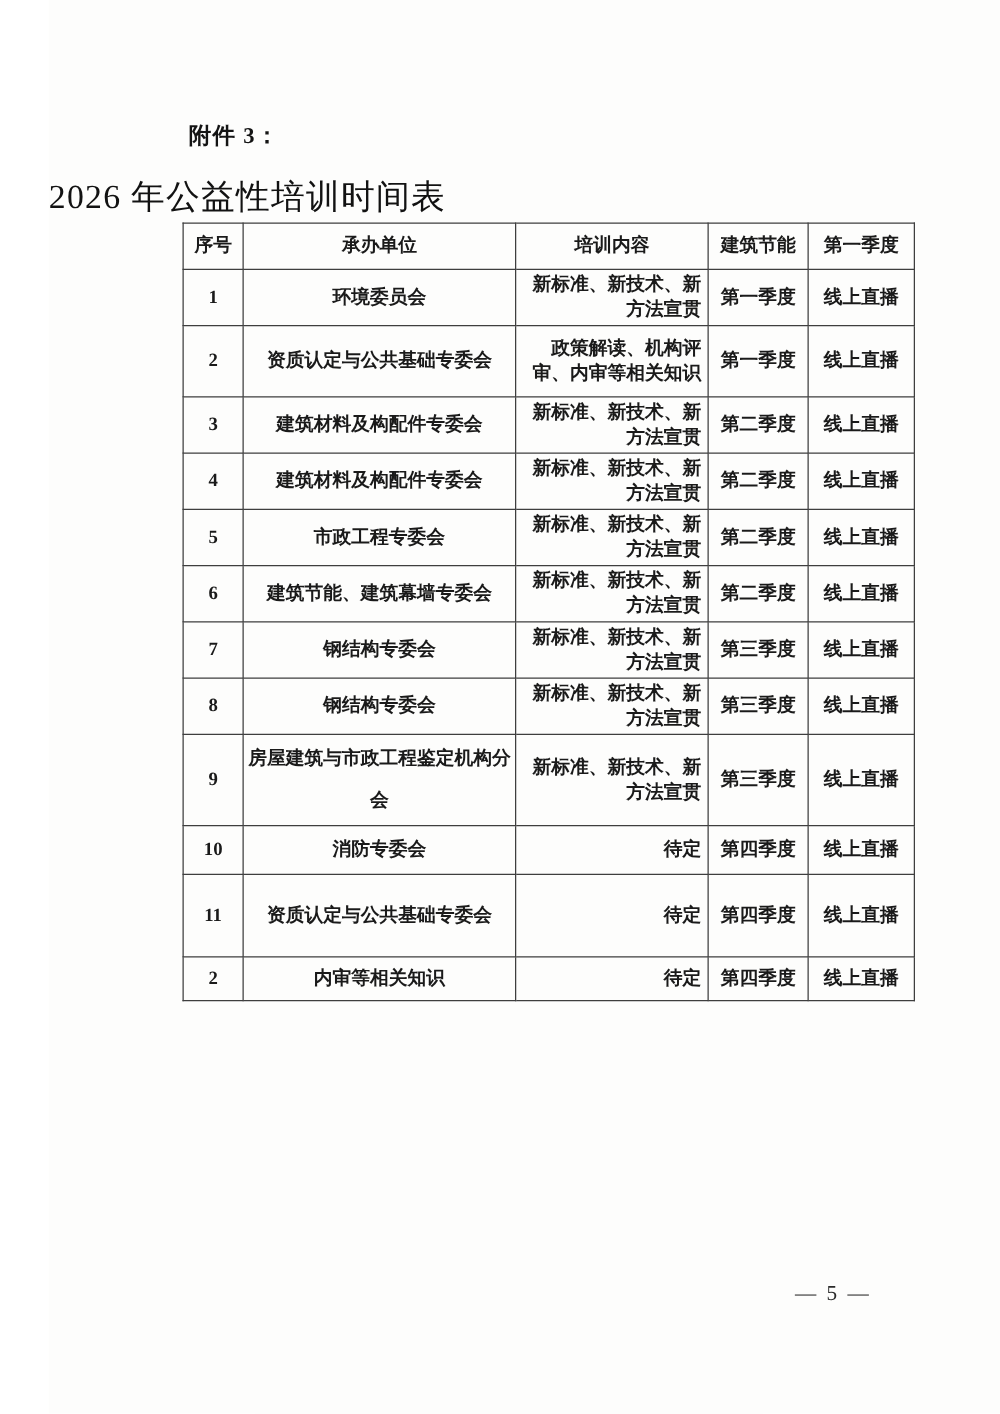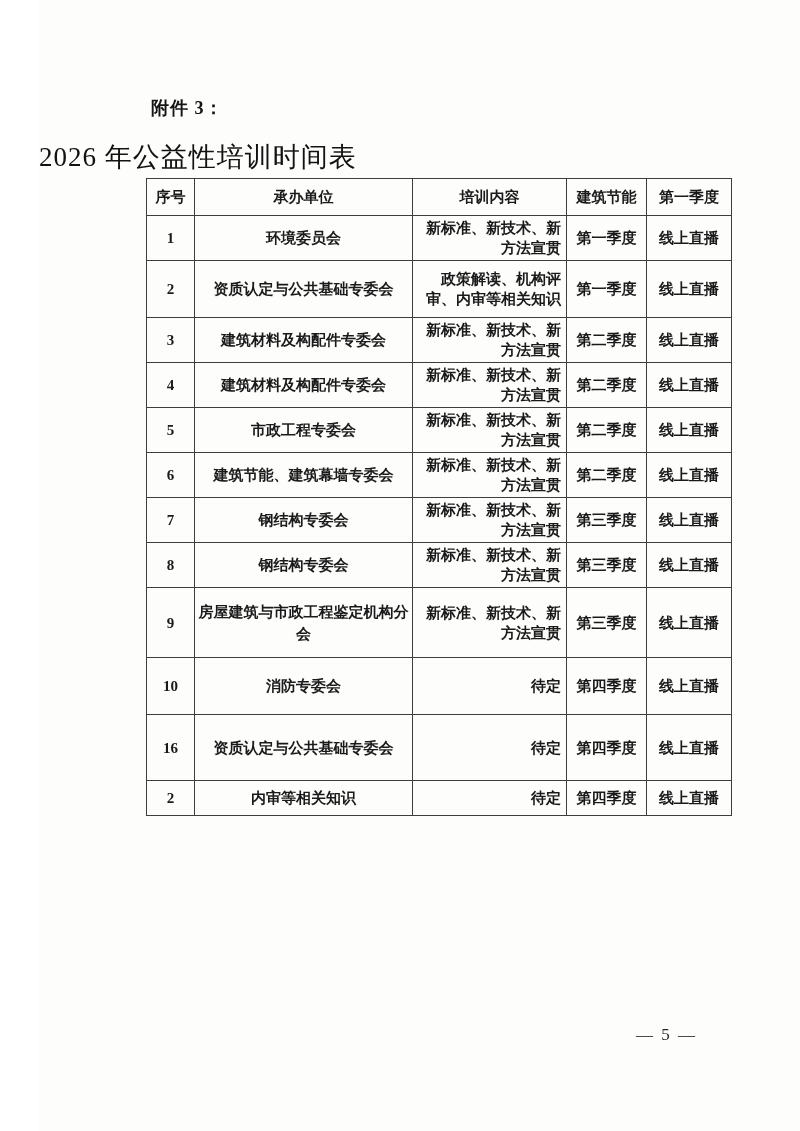--- a/index.html
+++ b/index.html
@@ -60,25 +60,25 @@
   tr.r-header { height: 37px; }
   tr.r1  { height: 41px; }
   tr.r2  { height: 57px; }
   tr.r3  { height: 41px; }
   tr.r4  { height: 41px; }
   tr.r5  { height: 40px; }
   tr.r6  { height: 41px; }
   tr.r7  { height: 41px; }
   tr.r8  { height: 41px; }
   tr.r9  { height: 70px; }
-  tr.r10 { height: 57px; }
+  tr.r10 { height: 39px; }
   tr.r11 { height: 66px; }
   tr.r12 { height: 35px; }
   
-  tr.r9 td.org-cell, tr.r11 td.org-cell { line-height: 22px; }
+  tr.r9 td.org-cell, tr.r11 td.org-cell { line-height: 34px; }
   .page-number {
     position: absolute;
     left: 597px;
     top: 1025px;
     font-size: 17px;
     color: #2a2a2a;
     letter-spacing: 2px;
     white-space: nowrap;
   }
 </style>
@@ -171,21 +171,21 @@
         <td>线上直播</td>
       </tr>
       <tr class="r10">
         <td>10</td>
         <td class="org-cell">消防专委会</td>
         <td class="content-cell">待定</td>
         <td>第四季度</td>
         <td>线上直播</td>
       </tr>
       <tr class="r11">
-        <td>16</td>
+        <td>11</td>
         <td class="org-cell">资质认定与公共基础专委会</td>
         <td class="content-cell">待定</td>
         <td>第四季度</td>
         <td>线上直播</td>
       </tr>
       <tr class="r12">
         <td>2</td>
         <td class="org-cell">内审等相关知识</td>
         <td class="content-cell">待定</td>
         <td>第四季度</td>

